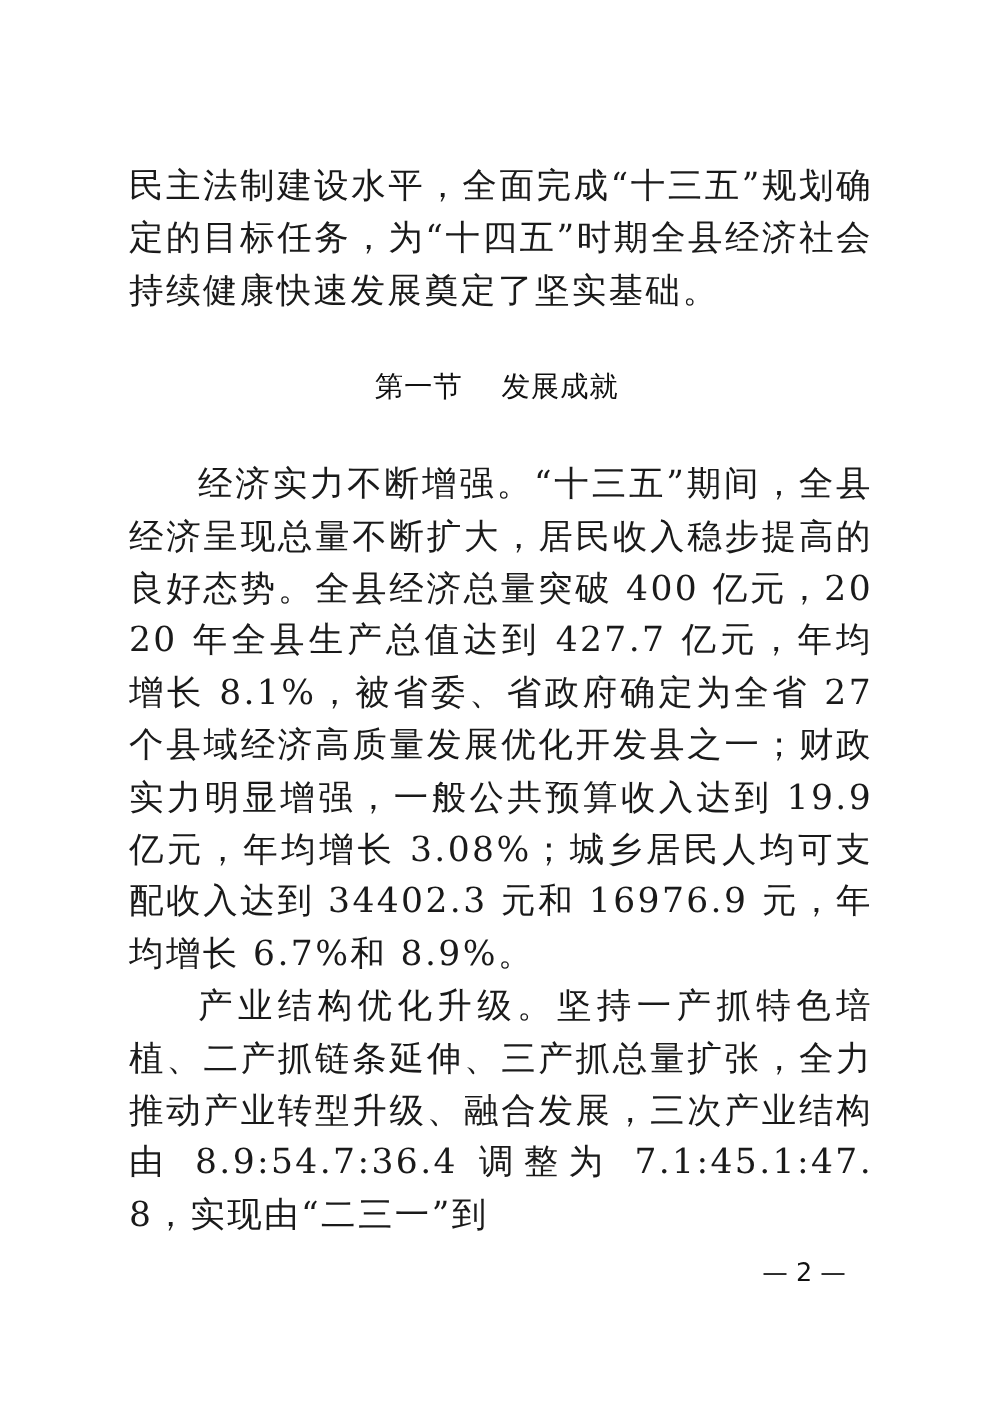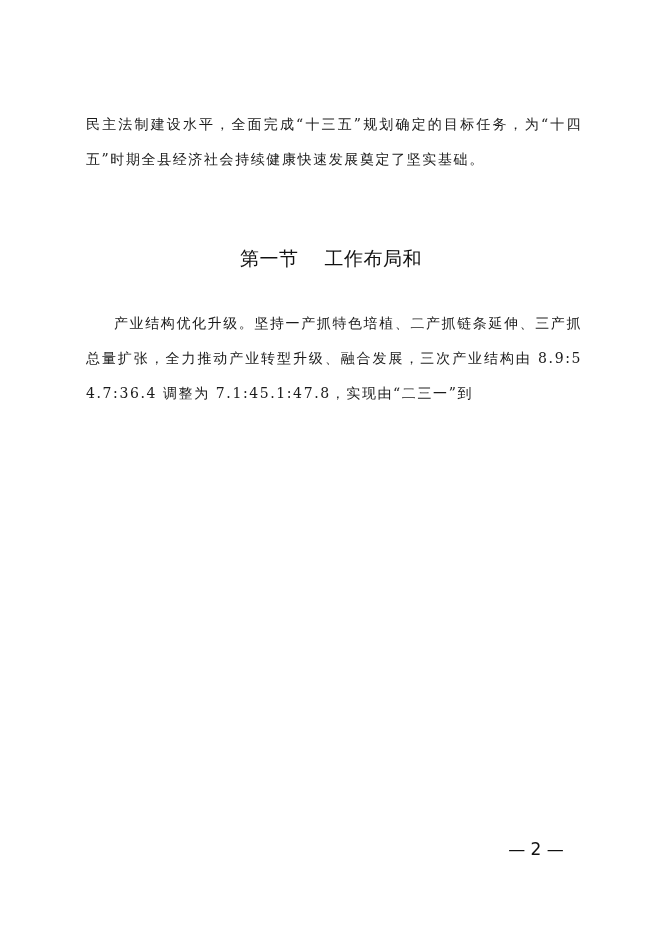--- a/index.html
+++ b/index.html
@@ -19,21 +19,21 @@
       position: absolute;
       left: 0; top: 0;
       width: 662px;
       height: 936px;
       background: #ffffff;
     }
     .text-block {
       position: absolute;
       left: 86px;
       width: 496px;
-      font-size: 14px;
+      font-size: 23px;
       line-height: 34.8px;
       letter-spacing: 1.6px;
       text-align: justify;
       text-justify: inter-character;
       word-break: break-all;
     }
     .block-intro {
       top: 107px;
     }
     .section-title {
@@ -77,22 +77,23 @@
 </head>
 <body>
 
 <div class="page">
 
   <div class="text-block block-intro">
     <p class="para noindent">民主法制建设水平，全面完成“十三五”规划确定的目标任务，为“十四五”时期全县经济社会持续健康快速发展奠定了坚实基础。</p>
   </div>
 
   <div class="section-title">
-    <span>第一节</span><span class="gap"></span><span>工作布局和</span>
+    <span>第一节</span><span class="gap"></span><span>发展成就</span>
   </div>
 
   <div class="text-block block-body">
+    <p class="para">经济实力不断增强。“十三五”期间，全县经济呈现总量不断扩大，居民收入稳步提高的良好态势。全县经济总量突破 400 亿元，2020 年全县生产总值达到 427.7 亿元，年均增长 8.1%，被省委、省政府确定为全省 27 个县域经济高质量发展优化开发县之一；财政实力明显增强，一般公共预算收入达到 19.9 亿元，年均增长 3.08%；城乡居民人均可支配收入达到 34402.3 元和 16976.9 元，年均增长 6.7%和 8.9%。</p>
     <p class="para">产业结构优化升级。坚持一产抓特色培植、二产抓链条延伸、三产抓总量扩张，全力推动产业转型升级、融合发展，三次产业结构由 8.9:54.7:36.4 调整为 7.1:45.1:47.8，实现由“二三一”到</p>
   </div>
 
   <div class="page-number">— 2 —</div>
 
 </div>
 
 </body></html>

